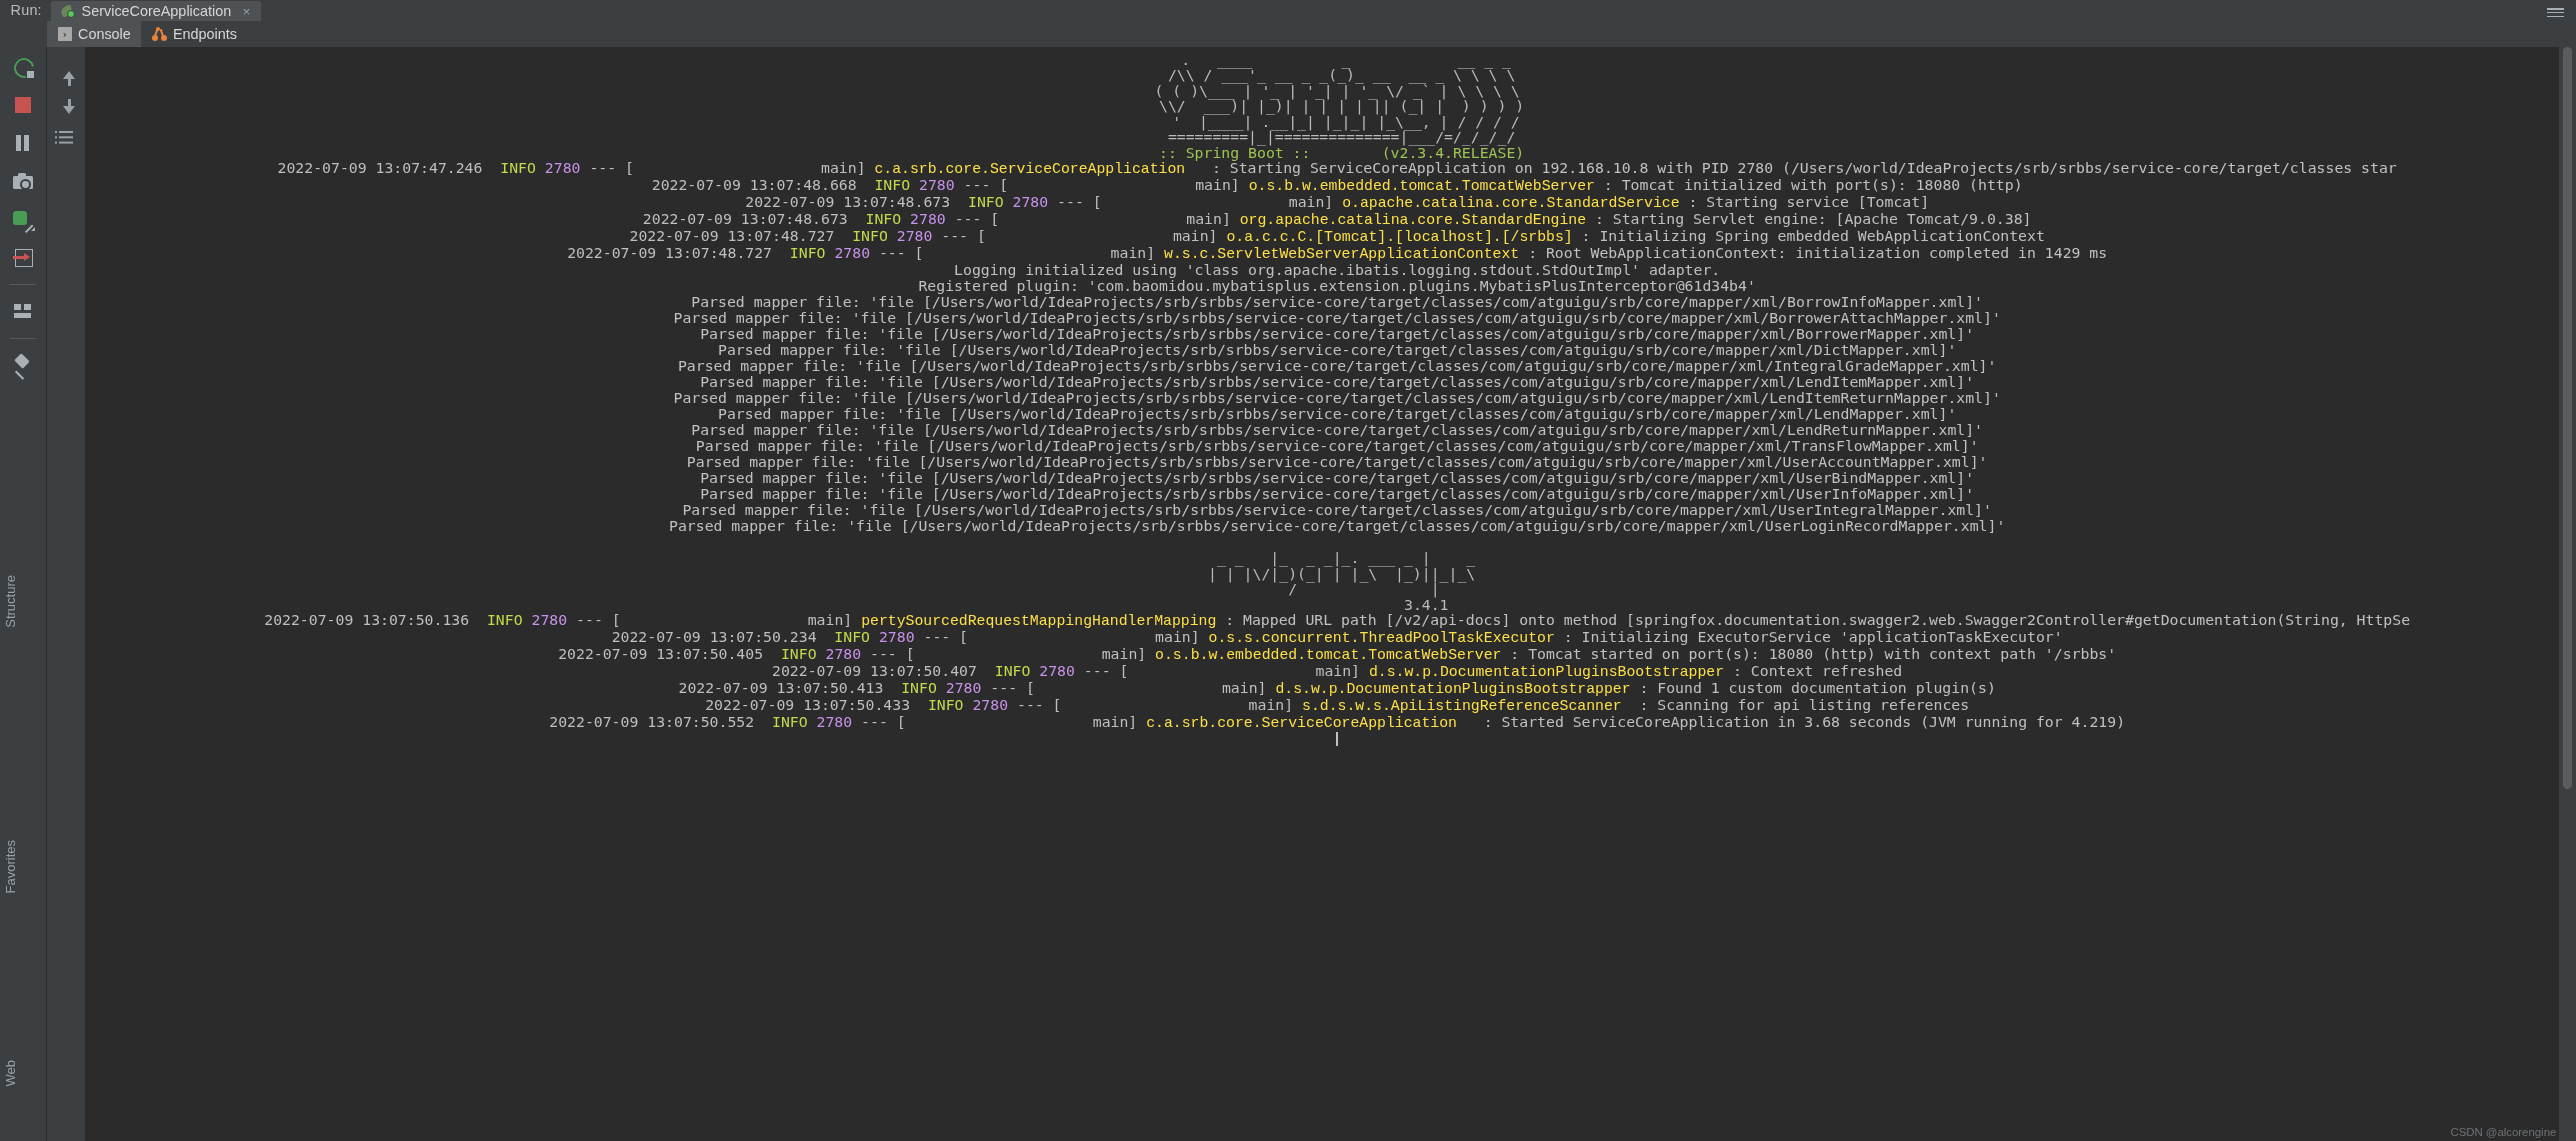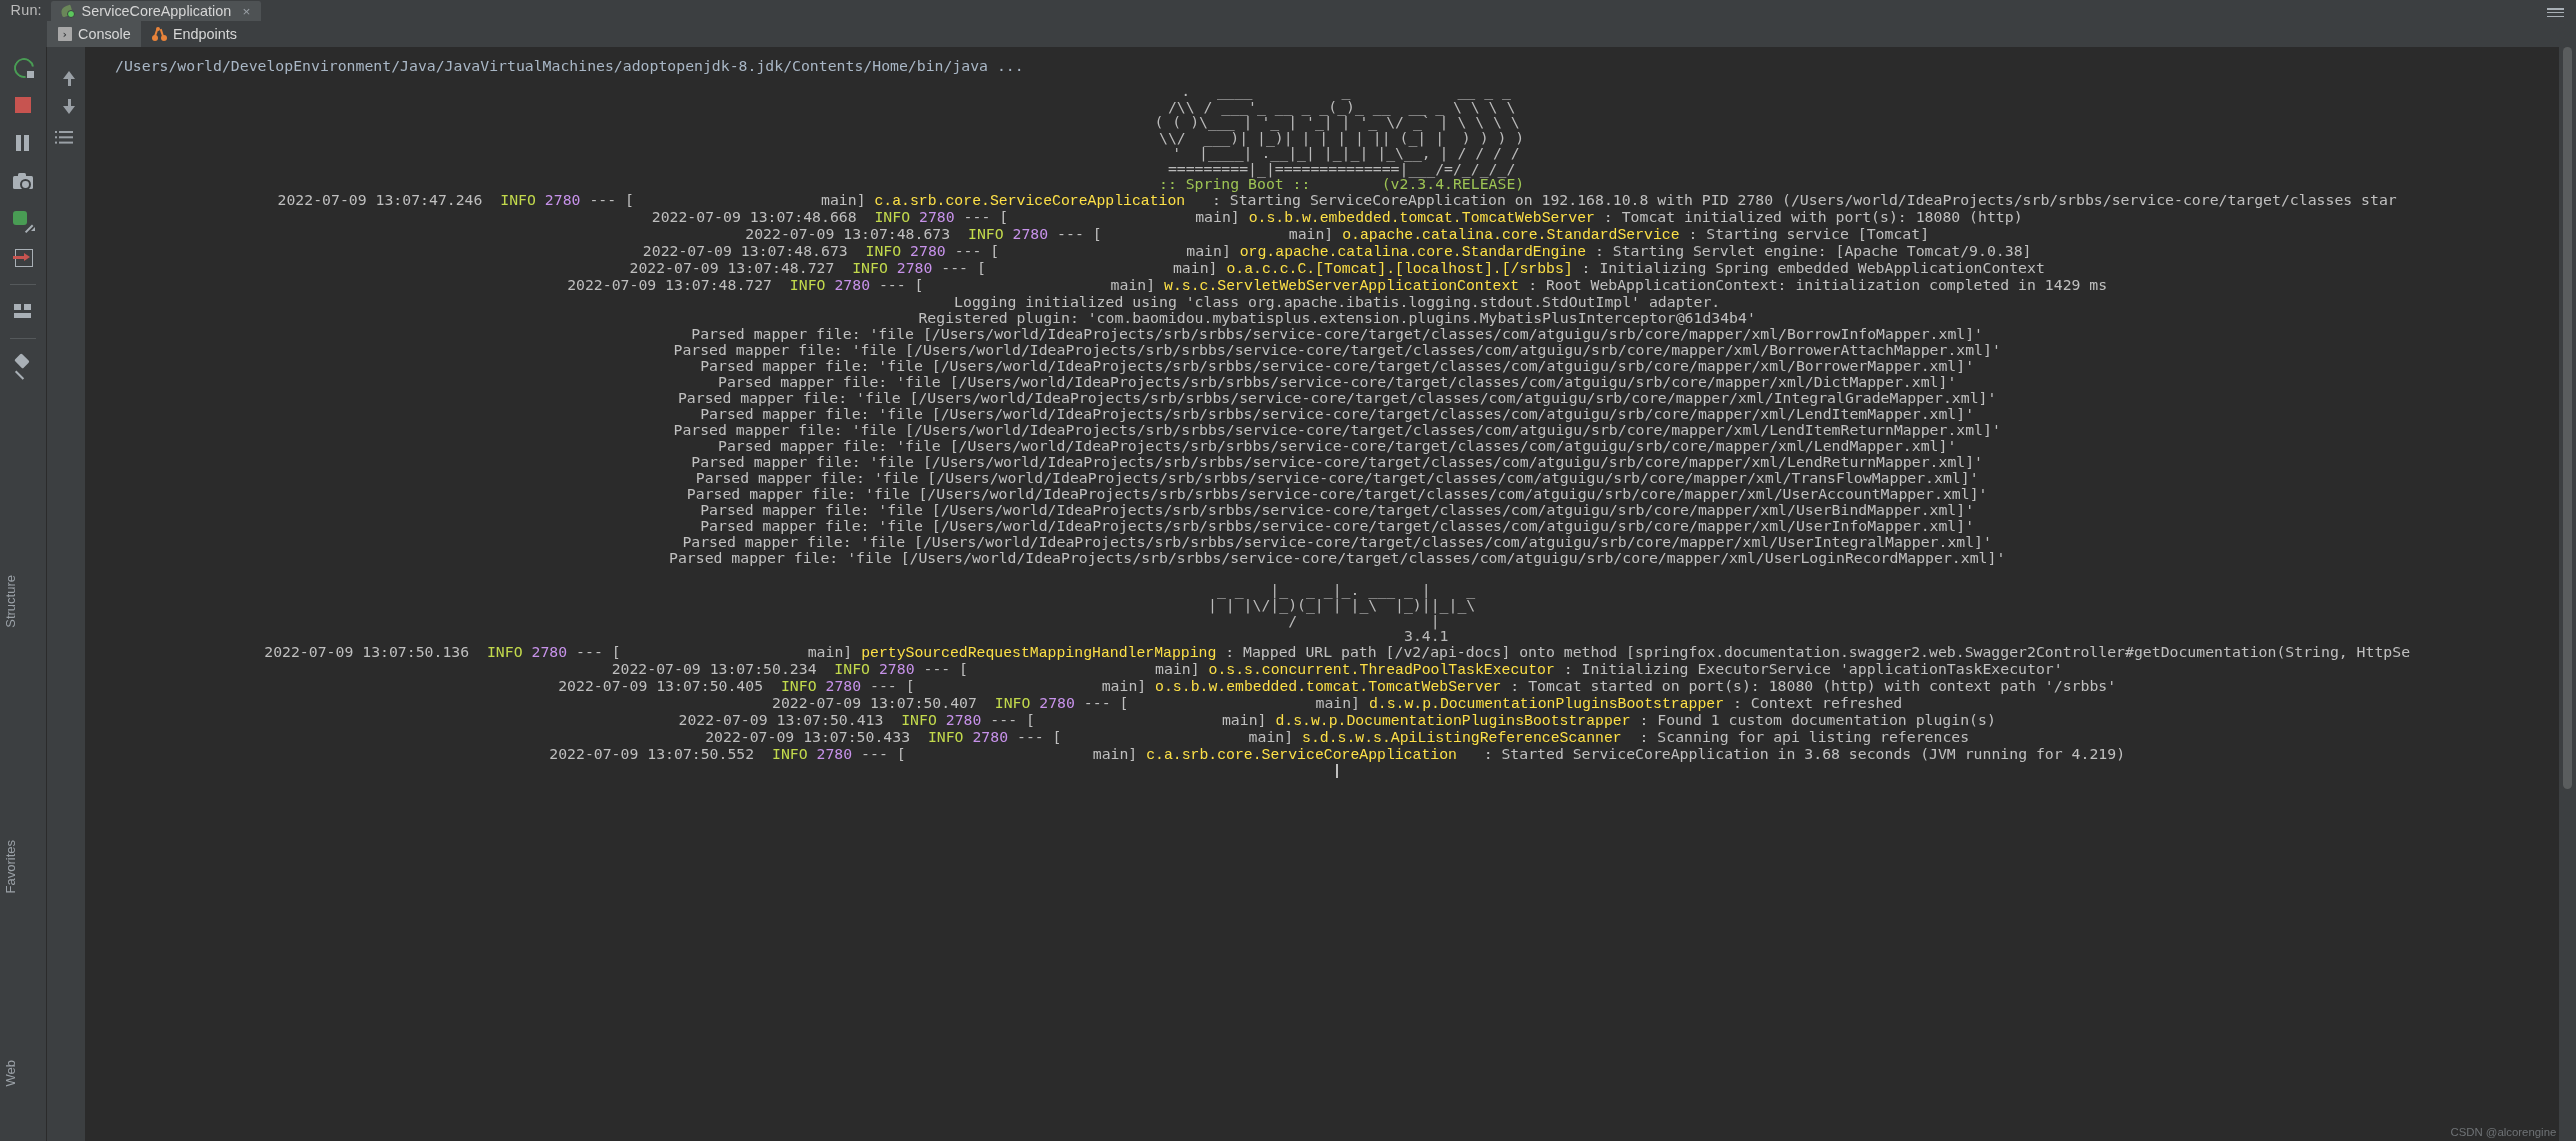--- a/index.html
+++ b/index.html
@@ -278,21 +278,20 @@
     <div class="tbtn ico-pin"></div>
   </div>
 
   <div class="gutter">
     <div class="gutterbtn ico-arrowup"></div>
     <div class="gutterbtn ico-arrowdown"></div>
     <div class="gutterbtn ico-list"></div>
   </div>
 
   <div class="console">
-    <div class="cmdline">/Users/world/DevelopEnvironment/Java/JavaVirtualMachines/adoptopenjdk-8.jdk/Contents/Home/bin/java ...</div>
     <div class="logwrap">
       <pre class="banner">  .   ____          _            __ _ _
  /\\ / ___'_ __ _ _(_)_ __  __ _ \ \ \ \
 ( ( )\___ | '_ | '_| | '_ \/ _` | \ \ \ \
  \\/  ___)| |_)| | | | | || (_| |  ) ) ) )
   '  |____| .__|_| |_|_| |_\__, | / / / /
  =========|_|==============|___/=/_/_/_/
 <span class="green"> :: Spring Boot ::        (v2.3.4.RELEASE)</span></pre>
       <div id="loglines">
           <div class="logline"><span class="t-ts">2022-07-09 13:07:47.246  </span><span class="t-lvl">INFO</span><span class="t-ts"> </span><span class="t-pid">2780</span><span class="t-dash"> --- [</span><span class="t-thr">                     main] </span><span class="t-log">c.a.srb.core.ServiceCoreApplication  </span><span class="t-msg"> : Starting ServiceCoreApplication on 192.168.10.8 with PID 2780 (/Users/world/IdeaProjects/srb/srbbs/service-core/target/classes star</span></div>

